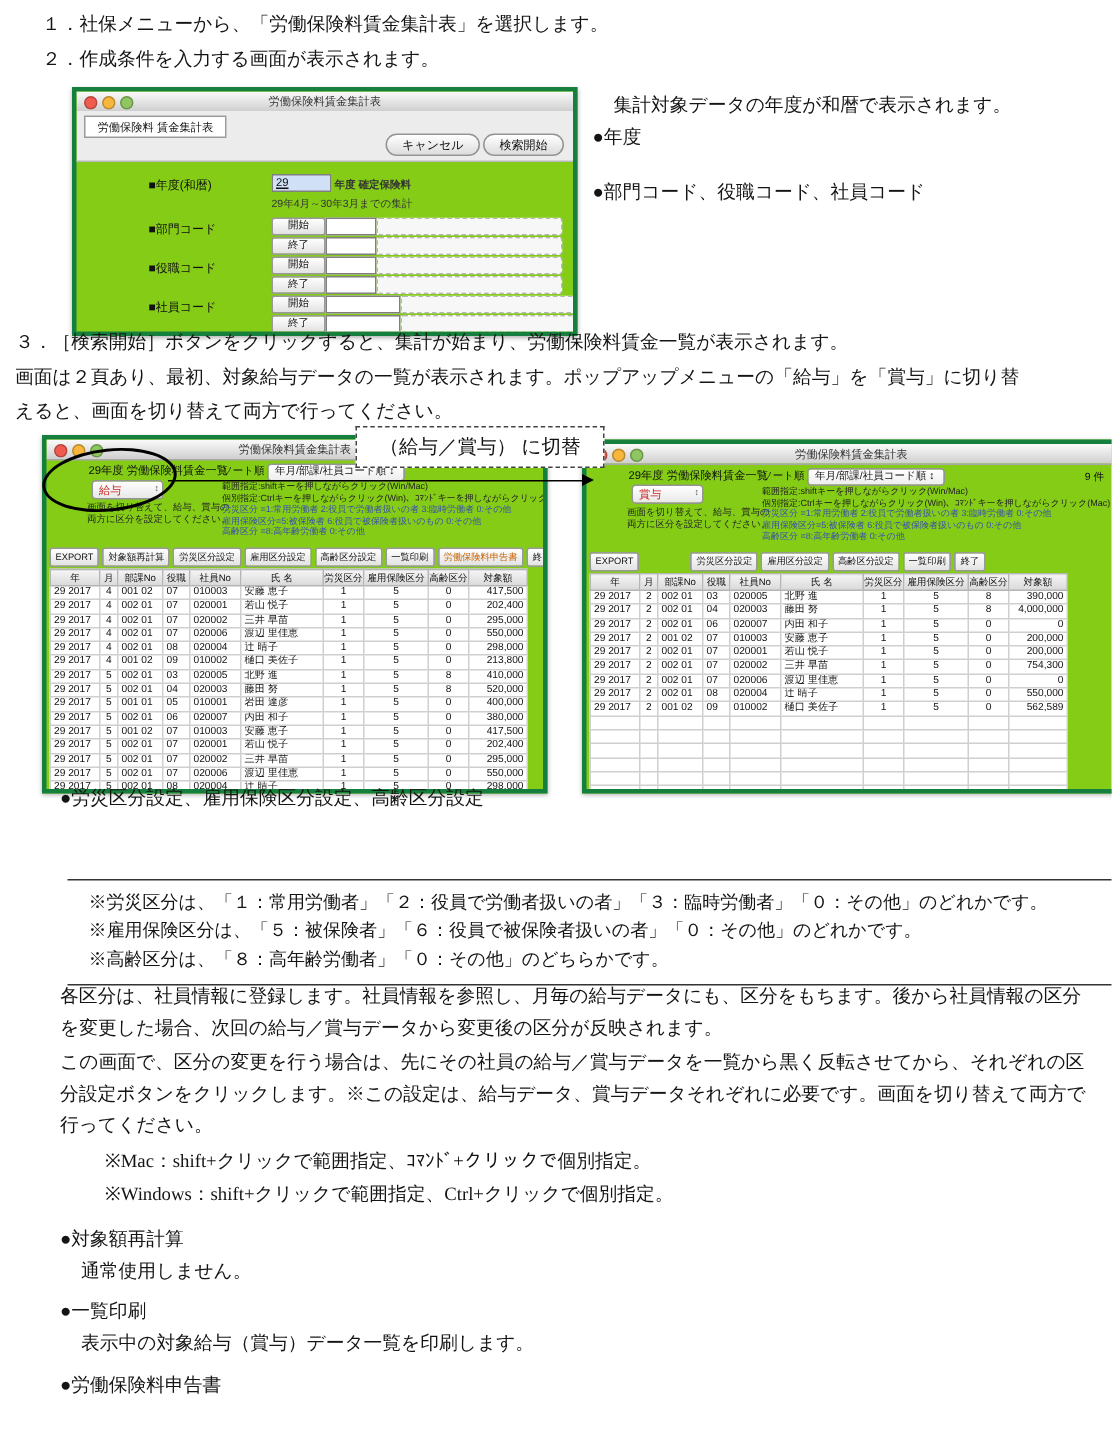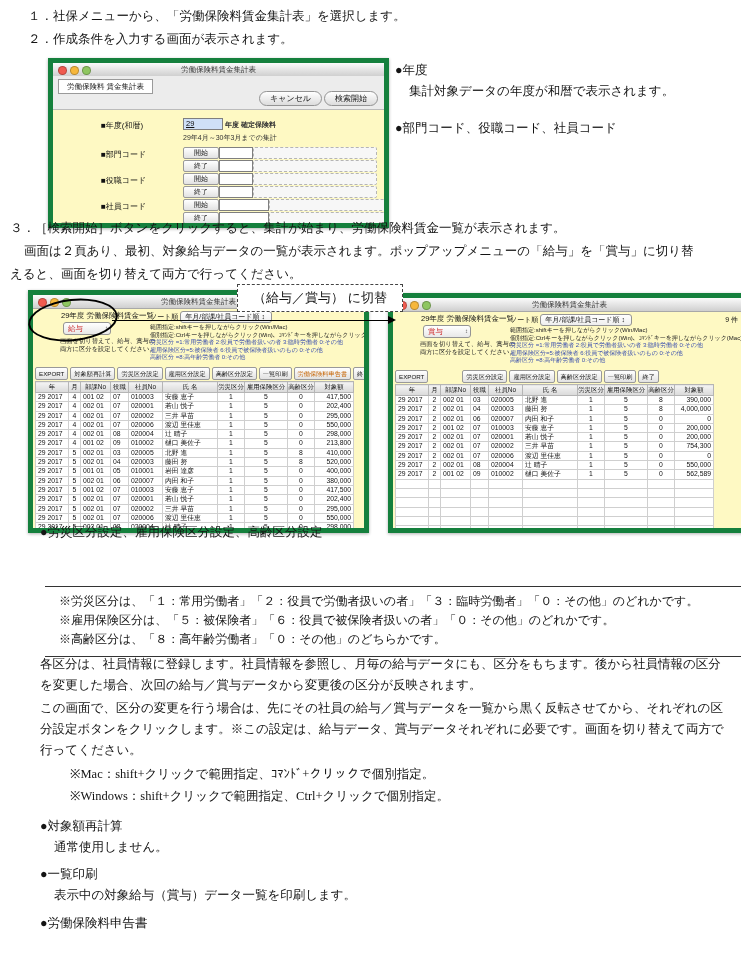--- a/index.html
+++ b/index.html
@@ -5,21 +5,21 @@
   html,body{margin:0;padding:0;}
   body{
     position:relative;width:741px;height:963px;background:#fff;
     font-family:"Liberation Serif","DejaVu Serif",serif;color:#111;
     overflow:hidden;
   }
   .step{position:absolute;font-size:12.5px;font-family:"Liberation Sans","DejaVu Sans",sans-serif;color:#141414;white-space:nowrap;}
   .para{position:absolute;font-size:12.5px;line-height:21px;color:#141414;}
 
   
-  .macwin{position:absolute;background:#fef9c3;border:5px solid #15803d;box-shadow:0 1px 3px rgba(0,0,0,.3);overflow:hidden;}
+  .macwin{position:absolute;background:#84cc16;border:3px solid #15803d;box-shadow:0 1px 3px rgba(0,0,0,.3);overflow:hidden;}
   .titlebar{height:13px;background:linear-gradient(#fbfbfb,#cfcfcf);border-bottom:1px solid #a8a8a8;position:relative;text-align:center;font-size:7.5px;line-height:13px;color:#333;font-family:"Liberation Sans","DejaVu Sans",sans-serif;}
   .lights{position:absolute;left:5px;top:3px;display:flex;gap:3px;}
   .light{width:7px;height:7px;border-radius:50%;border:0.5px solid rgba(0,0,0,.25);}
   .light.r{background:#f05b50;} .light.y{background:#f6b73c;} .light.g{background:#8fc661;}
 
   .aqua-btn{position:absolute;background:linear-gradient(#ffffff,#dcdcdc);border:1px solid #939393;border-radius:8px;font-size:8px;line-height:13px;height:13px;padding:0 10px;font-family:"Liberation Sans","DejaVu Sans",sans-serif;text-align:left;}
   .sq-btn{background:linear-gradient(#ffffff,#e2e2e2);border:1px solid #999;border-radius:2px;font-size:7px;line-height:10px;height:10px;padding:0 5px;font-family:"Liberation Sans","DejaVu Sans",sans-serif;display:inline-block;text-align:center;}
 
   
   #cond .chrome{position:absolute;left:0;top:13px;width:100%;height:33px;border-bottom:1px solid #bbb;background:#ececec;}
@@ -109,29 +109,29 @@
   <div class="fld-label" style="left:48px;top:138px">■社員コード</div>
   <div class="sq-btn mini-btn" style="left:130px;top:136px;width:24px">開始</div>
   <div class="code-input" style="left:166px;top:136px;width:44px"></div>
   <div class="name-input" style="left:216px;top:136px;width:118px"></div>
   <div class="sq-btn mini-btn" style="left:130px;top:149px;width:24px">終了</div>
   <div class="code-input" style="left:166px;top:149px;width:44px"></div>
   <div class="name-input" style="left:216px;top:149px;width:118px"></div>
 </div>
 
 <div class="para" style="left:395px;top:60px;width:340px">
+  <div style="padding-left:14px">集計対象データの年度が和暦で表示されます。</div>
   <div>●年度</div>
-  <div style="padding-left:14px">集計対象データの年度が和暦で表示されます。</div>
 </div>
 <div class="para" style="left:395px;top:118px;width:345px">
   <div>●部門コード、役職コード、社員コード</div>
 </div>
 
 <div class="step" style="left:10px;top:220px">３．［検索開始］ボタンをクリックすると、集計が始まり、労働保険料賃金一覧が表示されます。</div>
-<div class="step" style="left:24px;top:243px">画面は２頁あり、最初、対象給与データの一覧が表示されます。ポップアップメニューの「給与」を「賞与」に切り替</div>
+<div class="step" style="left:10px;top:243px">画面は２頁あり、最初、対象給与データの一覧が表示されます。ポップアップメニューの「給与」を「賞与」に切り替</div>
 <div class="step" style="left:10px;top:266px">えると、画面を切り替えて両方で行ってください。</div>
 
 <div class="switch-box" style="left:237px;top:284px;width:164px;height:26px;line-height:26px">（給与／賞与） に切替</div>
 <div class="ellipse" style="left:28px;top:299px;width:86px;height:38px"></div>
 <div class="arrow-line" style="left:112px;top:320px;width:278px"></div>
 <div class="arrow-head" style="left:388px;top:316px"></div>
 
 <div class="macwin" style="left:28px;top:290px;width:331px;height:233px">
   <div class="titlebar">
     <div class="lights">

